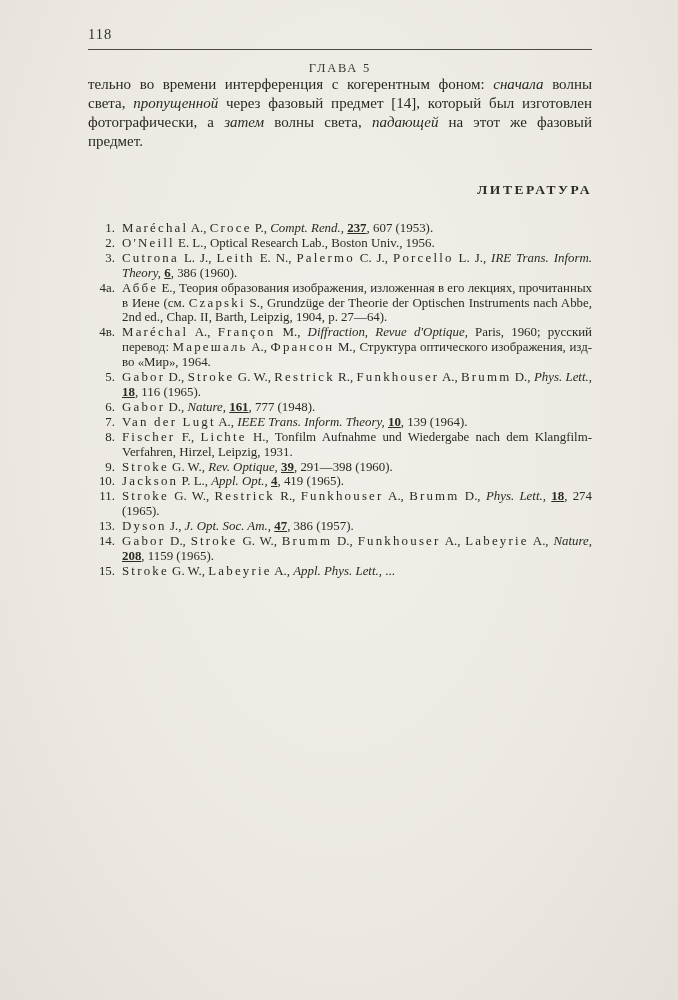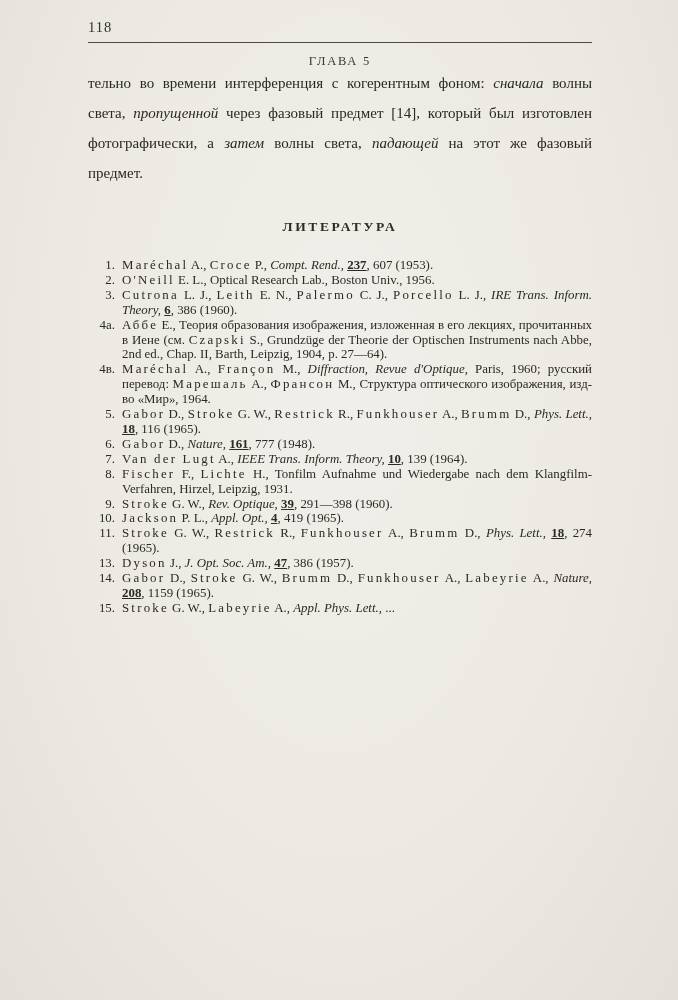--- a/index.html
+++ b/index.html
@@ -7,44 +7,44 @@
     width:678px;height:1000px;
     background:#dcdad3;
     font-family:"Liberation Serif","DejaVu Serif",serif;
     color:#2a2822;
     overflow:hidden;
   }
   .page{
     position:relative;
     width:678px;height:1000px;
     box-sizing:border-box;
-    padding:19px 86px 0 88px;
+    padding:26px 86px 0 88px;
     background:radial-gradient(ellipse at 50% 38%, #f1efe9 0%, #ebe9e2 60%, #e2e0d8 100%);
   }
   .running-head{position:relative;height:18px;}
   .page-num{
     position:absolute;left:0;top:0;
     font-size:14.5px;letter-spacing:1px;color:#33312b;
   }
   .chapter{
     position:absolute;left:0;right:0;top:2.5px;
     text-align:center;font-size:12.5px;letter-spacing:1.8px;color:#3a382f;margin-top:32px;
   }
   .rule{
     border:none;border-top:1.7px solid #4c4a42;
     margin:5px 0 0 0;
   }
   .body-par{
     margin:25px 0 16px 0;
-    font-size:15px;line-height:30px;
+    font-size:15px;line-height:19px;
     text-align:justify;
   }
   .lit-title{
     margin:31px 0 23px 0;
-    text-align:center;
+    text-align:right;
     font-size:13.5px;font-weight:bold;letter-spacing:2.6px;
     color:#2e2c25;
   }
   .refs{font-size:12.9px;line-height:14.9px;color:#2c2a24;}
   .ref-row{display:flex;}
   .ref-num{flex:0 0 27px;text-align:right;margin-right:7px;white-space:nowrap;}
   .ref-text{flex:1;text-align:justify;}
   .it{font-style:italic;}
   .bd{font-weight:bold;text-decoration:underline;}
   .spc{letter-spacing:2.2px;}

